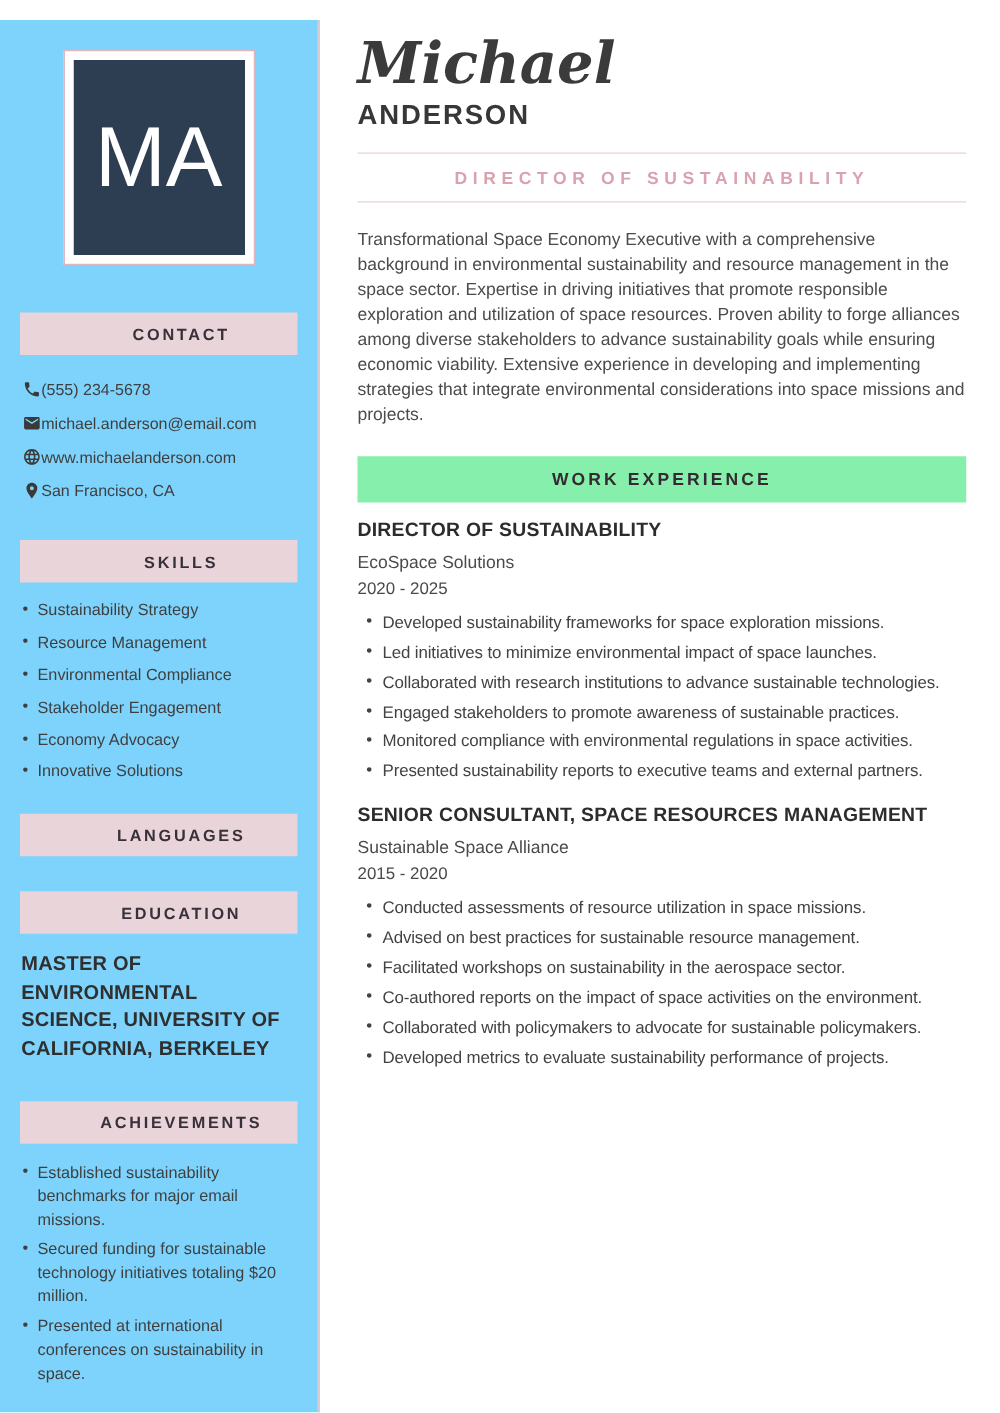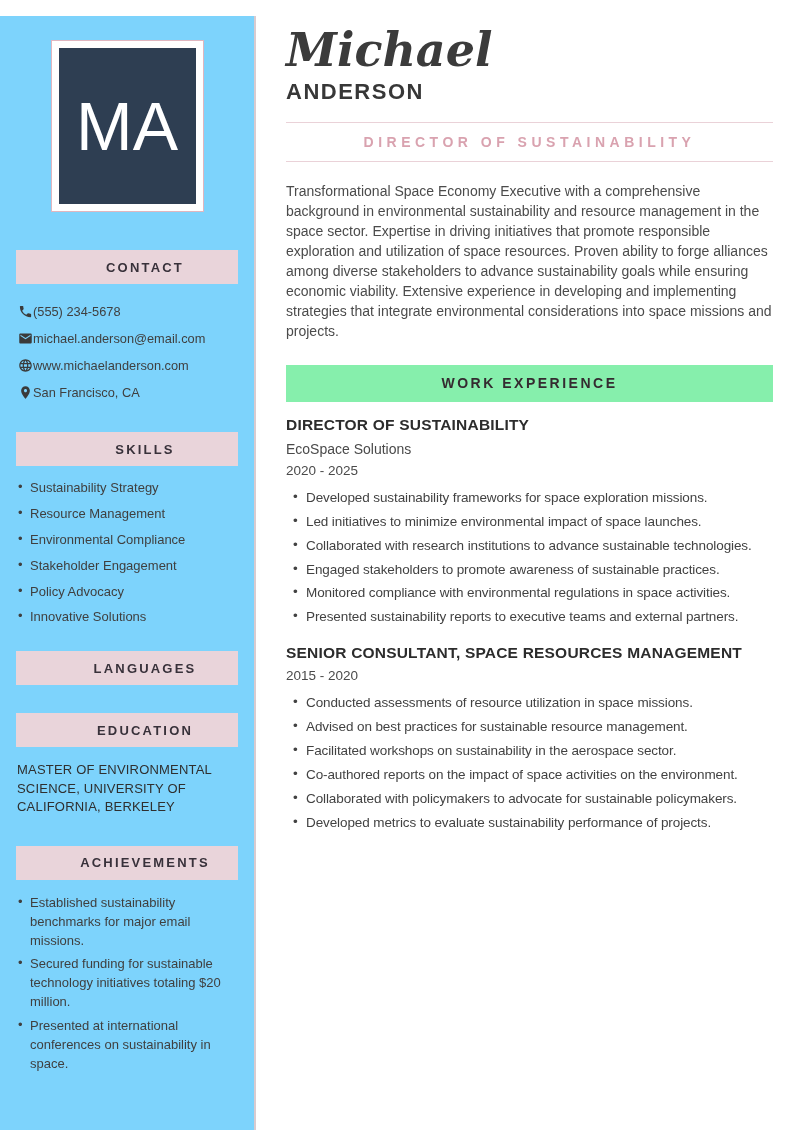--- a/index.html
+++ b/index.html
@@ -86,22 +86,22 @@
     content: "\2022";
     position: absolute;
     left: -12px;
     top: -1px;
     color: #3f3f3f;
   }
   .ach-list li { margin-bottom: 5px; line-height: 1.45; padding-right: 2px; }
 
   .education-text {
     margin: 14px 16px 0 17px;
-    font-size: 13px;
-    font-weight: 400;
+    font-size: 16px;
+    font-weight: 700;
     color: #2f2f2f;
     line-height: 1.4;
     letter-spacing: 0.2px;
   }
 
   
   .main {
     position: absolute;
     left: 256px; top: 0; right: 0; bottom: 0;
     padding: 24px 27px 0 30px;
@@ -227,21 +227,21 @@
       </div>
     </div>
 
     <div class="side-band band-skills">SKILLS</div>
     <ul class="side-list">
 
     <li>Sustainability Strategy</li>
         <li>Resource Management</li>
         <li>Environmental Compliance</li>
         <li>Stakeholder Engagement</li>
-        <li>Policy Advocacy</li>
+        <li>Economy Advocacy</li>
         <li>Innovative Solutions</li>
       </ul>
 
     <div class="side-band band-languages">LANGUAGES</div>
 
     <div class="side-band band-education">EDUCATION</div>
     <p class="education-text">MASTER OF ENVIRONMENTAL SCIENCE, UNIVERSITY OF CALIFORNIA, BERKELEY</p>
 
     <div class="side-band band-achievements">ACHIEVEMENTS</div>
     <ul class="side-list ach-list">
@@ -276,20 +276,21 @@
           <li>Led initiatives to minimize environmental impact of space launches.</li>
           <li>Collaborated with research institutions to advance sustainable technologies.</li>
           <li>Engaged stakeholders to promote awareness of sustainable practices.</li>
           <li>Monitored compliance with environmental regulations in space activities.</li>
           <li>Presented sustainability reports to executive teams and external partners.</li>
         </ul>
     </section>
 
     <section class="job">
       <h2 class="job-title">SENIOR CONSULTANT, SPACE RESOURCES MANAGEMENT</h2>
+      <div class="job-company">Sustainable Space Alliance</div>
       <div class="job-dates">2015 - 2020</div>
       <ul class="job-bullets">
 
       <li>Conducted assessments of resource utilization in space missions.</li>
           <li>Advised on best practices for sustainable resource management.</li>
           <li>Facilitated workshops on sustainability in the aerospace sector.</li>
           <li>Co-authored reports on the impact of space activities on the environment.</li>
           <li>Collaborated with policymakers to advocate for sustainable policymakers.</li>
           <li>Developed metrics to evaluate sustainability performance of projects.</li>
         </ul>

